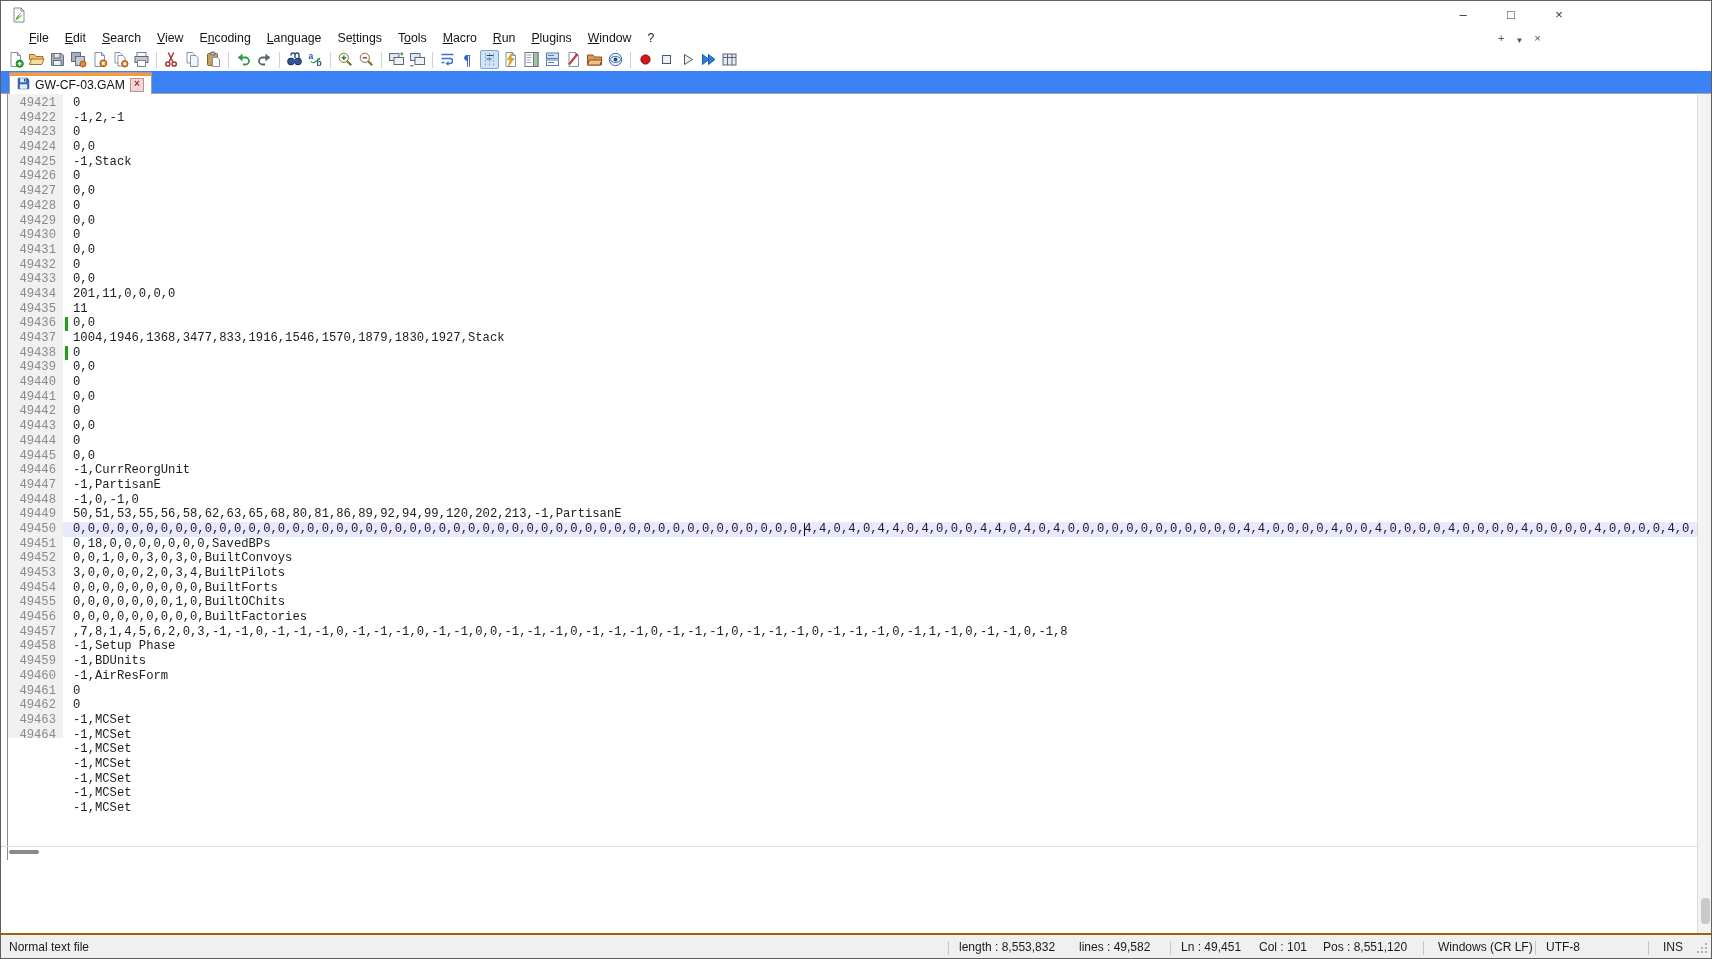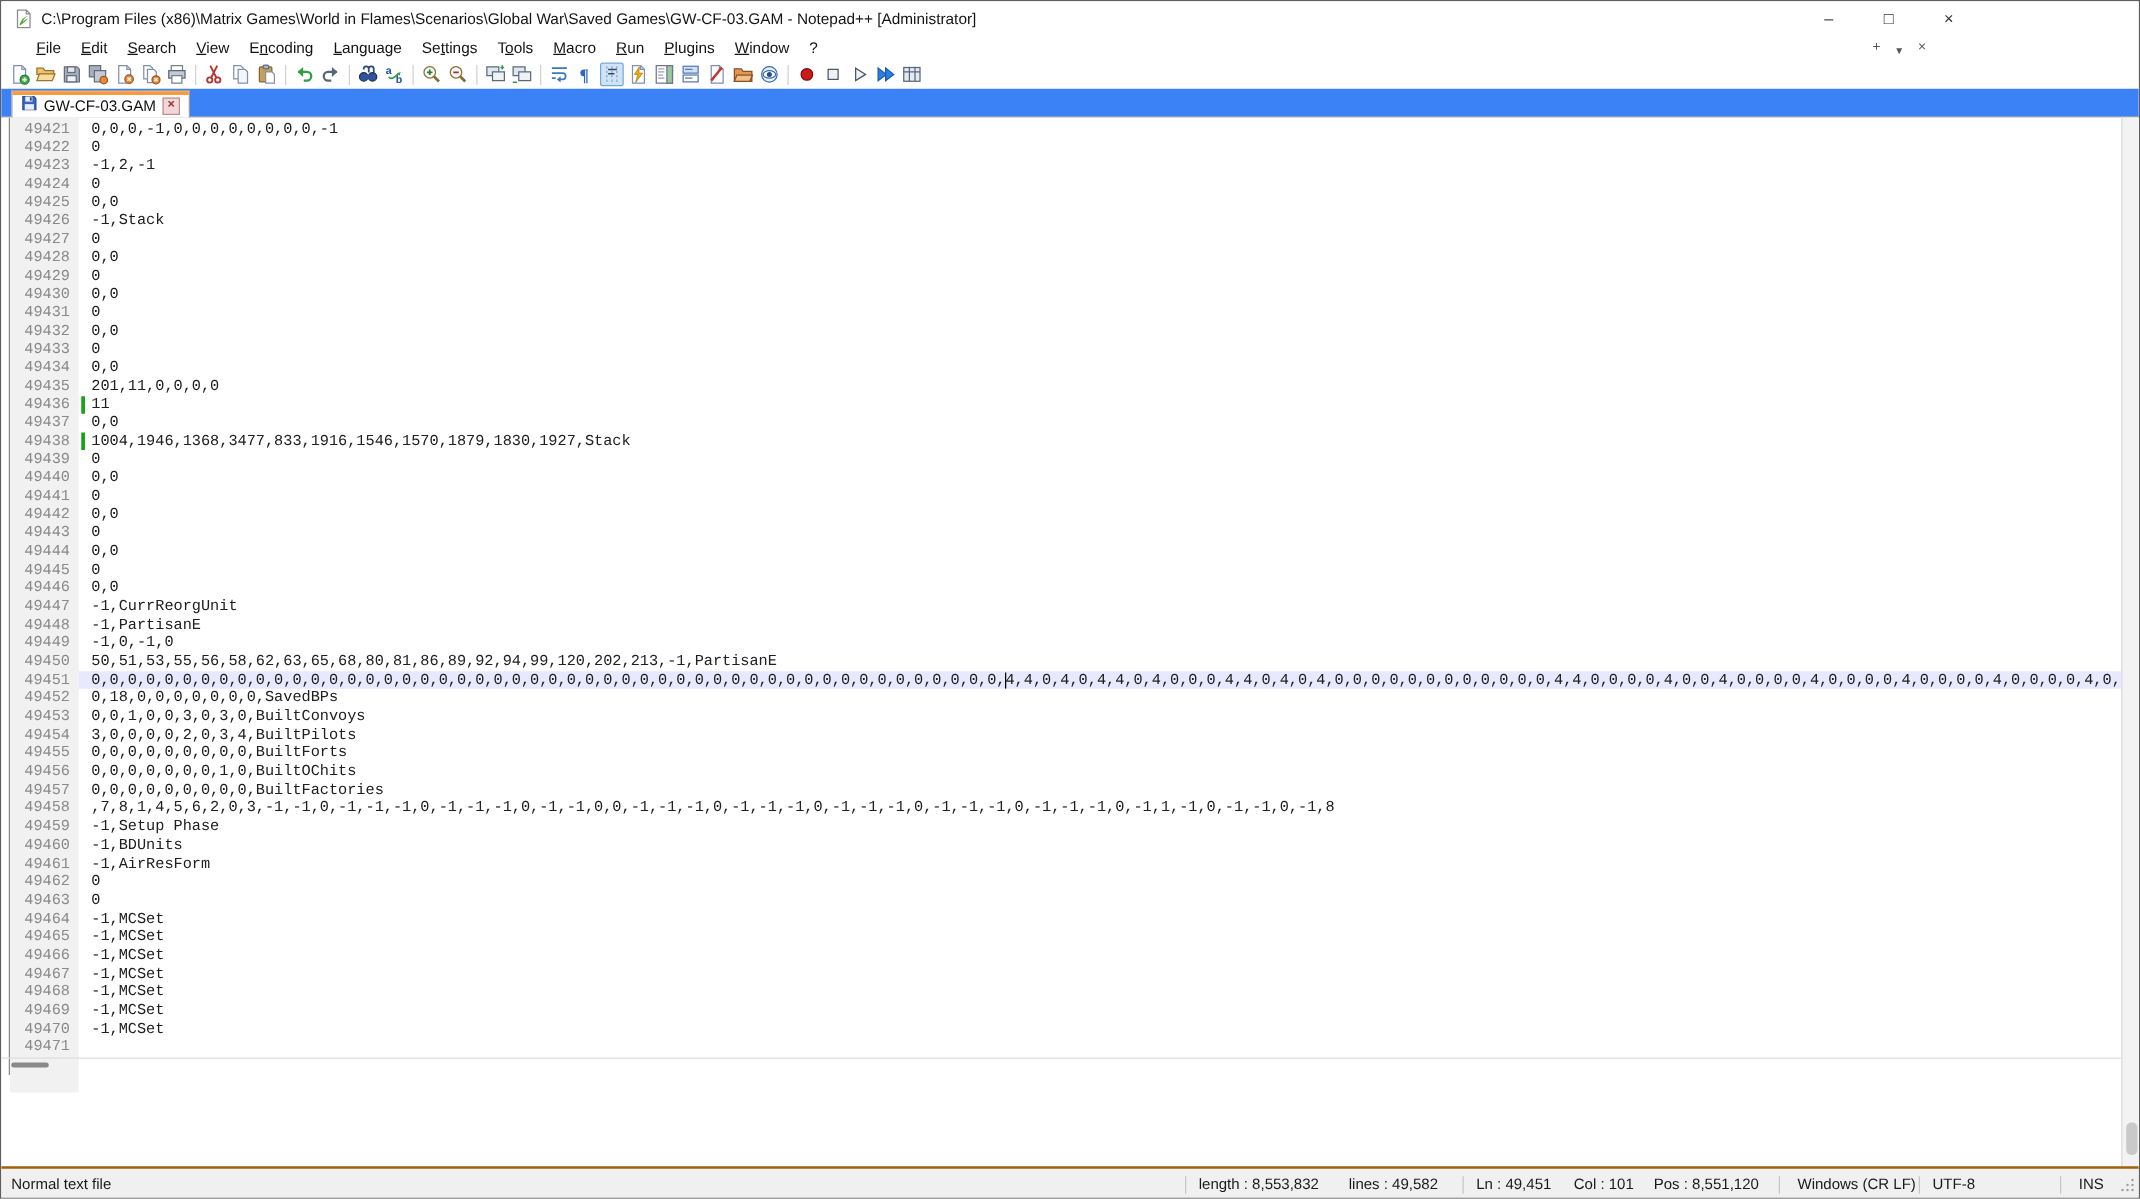--- a/index.html
+++ b/index.html
@@ -31,21 +31,21 @@
   .tab{position:absolute;left:8px;top:1px;height:22px;background:#fff;border:1px solid #9aa0a6;border-bottom:none;
     display:flex;align-items:center;gap:5px;padding:0 7px;z-index:2;box-sizing:border-box;}
   .tab-accent{position:absolute;top:0;left:0;right:0;height:3px;}
   .tab-label{font-size:12.2px;color:#111;white-space:nowrap;padding-top:2px;}
   .tab-close{width:12px;height:12px;margin-top:2px;background:#f3d7d7;border:1px solid #c09090;color:#9c2f2f;
     font-size:10px;line-height:10px;text-align:center;font-weight:bold;}
 
   
   .editor{position:absolute;top:93px;left:0;width:1712px;height:839px;background:#fff;overflow:hidden;}
   .edge-line{position:absolute;left:6px;top:0;width:1px;height:766px;background:#8c8c8c;}
-  .gutter{position:absolute;left:7px;top:0;width:55px;height:780px;background:#f1f1f1;overflow:hidden;padding-top:2px;box-sizing:border-box;}
+  .gutter{position:absolute;left:7px;top:0;width:55px;height:644px;background:#f1f1f1;overflow:hidden;padding-top:2px;box-sizing:border-box;}
   .gutter-num{height:14.7px;line-height:14.7px;text-align:right;padding-right:7px;
     font-family:"Liberation Mono",monospace;font-size:12.2px;color:#8a8a8a;}
   .rows{position:absolute;left:62px;top:2px;width:1634px;height:750px;overflow:hidden;}
   .row{height:14.7px;line-height:14.7px;white-space:pre;position:relative;padding-left:10px;
     font-family:"Liberation Mono",monospace;font-size:12.2px;color:#202020;overflow:hidden;}
   .row.current{background:#e8e8ff;}
   .caret{position:absolute;top:1px;left:calc(10px + 100ch);width:1px;height:13px;background:#000;}
   .marker{position:absolute;left:64px;width:3px;height:14px;}
   .hline{position:absolute;left:0;top:752px;width:1696px;height:1px;background:#dedede;}
   .hthumb{position:absolute;left:8px;top:756px;width:30px;height:4px;background:#8a8a8a;border-radius:2px;}
@@ -65,21 +65,20 @@
 <div id="window">
 
   <div class="titlebar">
     <span class="app-icon">
       <svg width="16" height="16" viewBox="0 0 16 16">
         <path d="M3 1h7l3 3v11H3z" fill="#fff" stroke="#8a8a8a"></path>
         <path d="M10 1v3h3" fill="none" stroke="#8a8a8a"></path>
         <path d="M4.5 13.5c1-4 3-7 7-8-2.5 1-4 3.5-4.5 5.5 1.5-2 3-3 4.5-3-2 1.5-3 3.5-7 5.5z" fill="#56a83c"></path>
       </svg>
     </span>
-    <span class="title-text">C:\Program Files (x86)\Matrix Games\World in Flames\Scenarios\Global War\Saved Games\GW-CF-03.GAM - Notepad++ [Administrator]</span>
     <span class="win-btn" style="left:1440px;">–</span>
     <span class="win-btn" style="left:1488px;">□</span>
     <span class="win-btn" style="left:1536px;">×</span>
   </div>
 
   <div class="menubar">
     <div id="menu-items">
         <span class="menu-item"><u>F</u>ile</span>
         <span class="menu-item"><u>E</u>dit</span>
         <span class="menu-item"><u>S</u>earch</span>
@@ -389,21 +388,20 @@
         <div class="gutter-num">49464</div>
         <div class="gutter-num">49465</div>
         <div class="gutter-num">49466</div>
         <div class="gutter-num">49467</div>
         <div class="gutter-num">49468</div>
         <div class="gutter-num">49469</div>
         <div class="gutter-num">49470</div>
         <div class="gutter-num">49471</div>
       </div>
     <div class="rows" id="rows">
-        <div class="row">0,0,0,-1,0,0,0,0,0,0,0,0,-1</div>
         <div class="row">0</div>
         <div class="row">-1,2,-1</div>
         <div class="row">0</div>
         <div class="row">0,0</div>
         <div class="row">-1,Stack</div>
         <div class="row">0</div>
         <div class="row">0,0</div>
         <div class="row">0</div>
         <div class="row">0,0</div>
         <div class="row">0</div>

